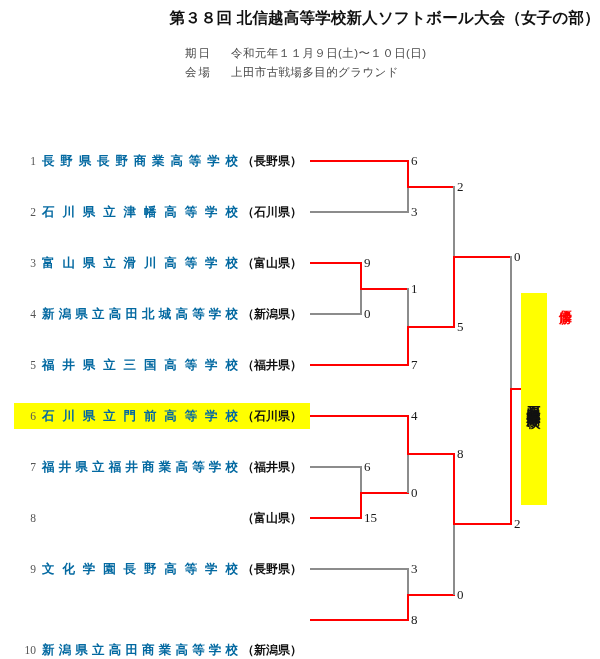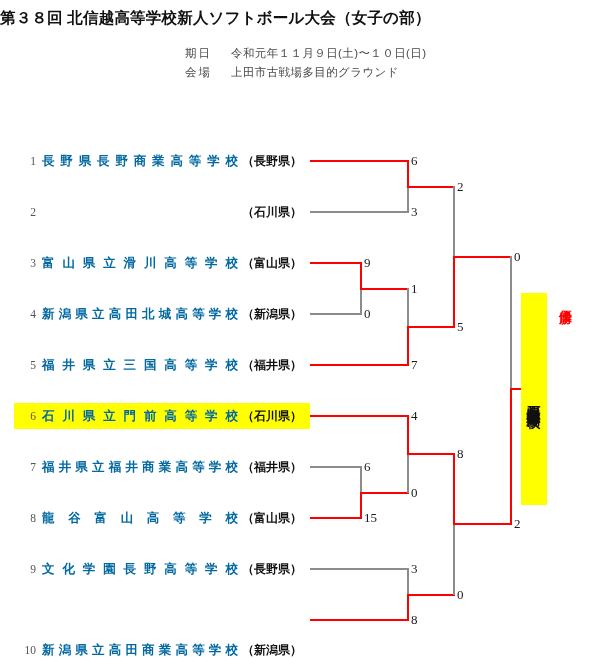--- a/index.html
+++ b/index.html
@@ -15,21 +15,21 @@
     color: #1a1a1a;
     overflow: hidden;
   }
 
   
   #tournament-title {
     position: absolute;
     left: 0;
     top: 8px;
     width: 600px;
-    text-align: left;
+    text-align: right;
     font-size: 15.5px;
     font-weight: bold;
     letter-spacing: 0.2px;
     color: #111111;
     white-space: nowrap;
   }
   #meta-block {
     position: absolute;
     left: 185px;
     top: 44px;
@@ -159,20 +159,21 @@
 <div id="team-list">
 
   <div class="team-row" style="top:148px">
     <span class="team-seed">1</span>
     <span class="team-name">長野県長野商業高等学校</span>
     <span class="team-pref">（長野県）</span>
   </div>
 
   <div class="team-row" style="top:199px">
     <span class="team-seed">2</span>
+    <span class="team-name">石川県立津幡高等学校</span>
     <span class="team-pref">（石川県）</span>
   </div>
 
   <div class="team-row" style="top:250px">
     <span class="team-seed">3</span>
     <span class="team-name">富山県立滑川高等学校</span>
     <span class="team-pref">（富山県）</span>
   </div>
 
   <div class="team-row" style="top:301px">
@@ -194,21 +195,20 @@
   </div>
 
   <div class="team-row" style="top:454px">
     <span class="team-seed">7</span>
     <span class="team-name">福井県立福井商業高等学校</span>
     <span class="team-pref">（福井県）</span>
   </div>
 
   <div class="team-row" style="top:505px">
     <span class="team-seed">8</span>
-    <span class="team-name">龍谷富山高等学校</span>
     <span class="team-pref">（富山県）</span>
   </div>
 
   <div class="team-row" style="top:556px">
     <span class="team-seed">9</span>
     <span class="team-name">文化学園長野高等学校</span>
     <span class="team-pref">（長野県）</span>
   </div>
 
   <div class="team-row" style="top:637px">

